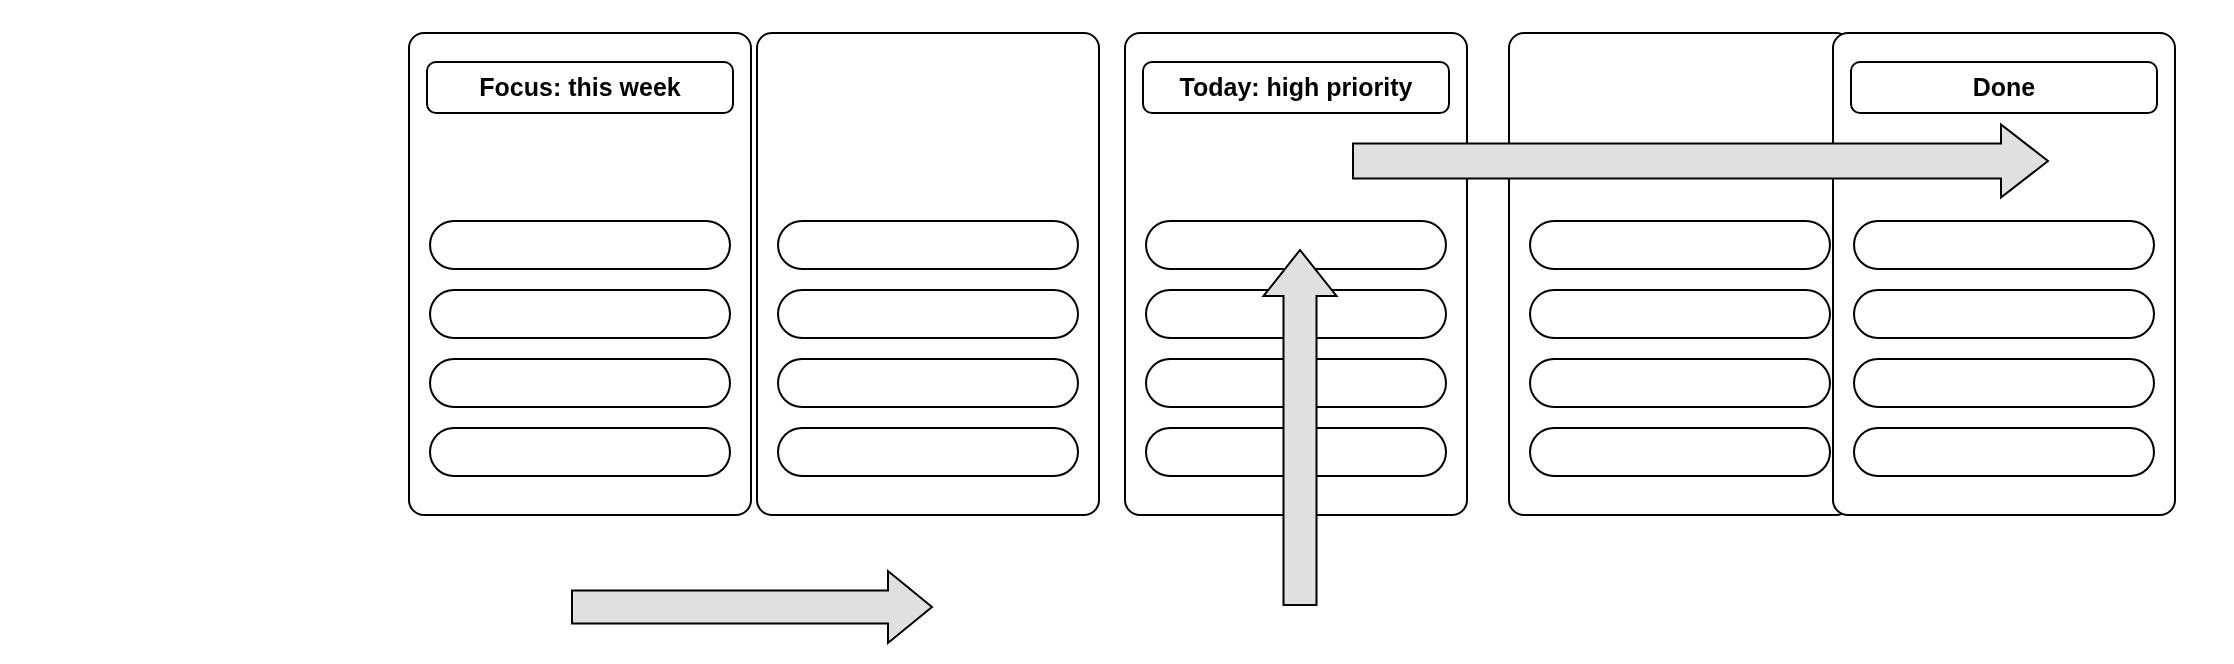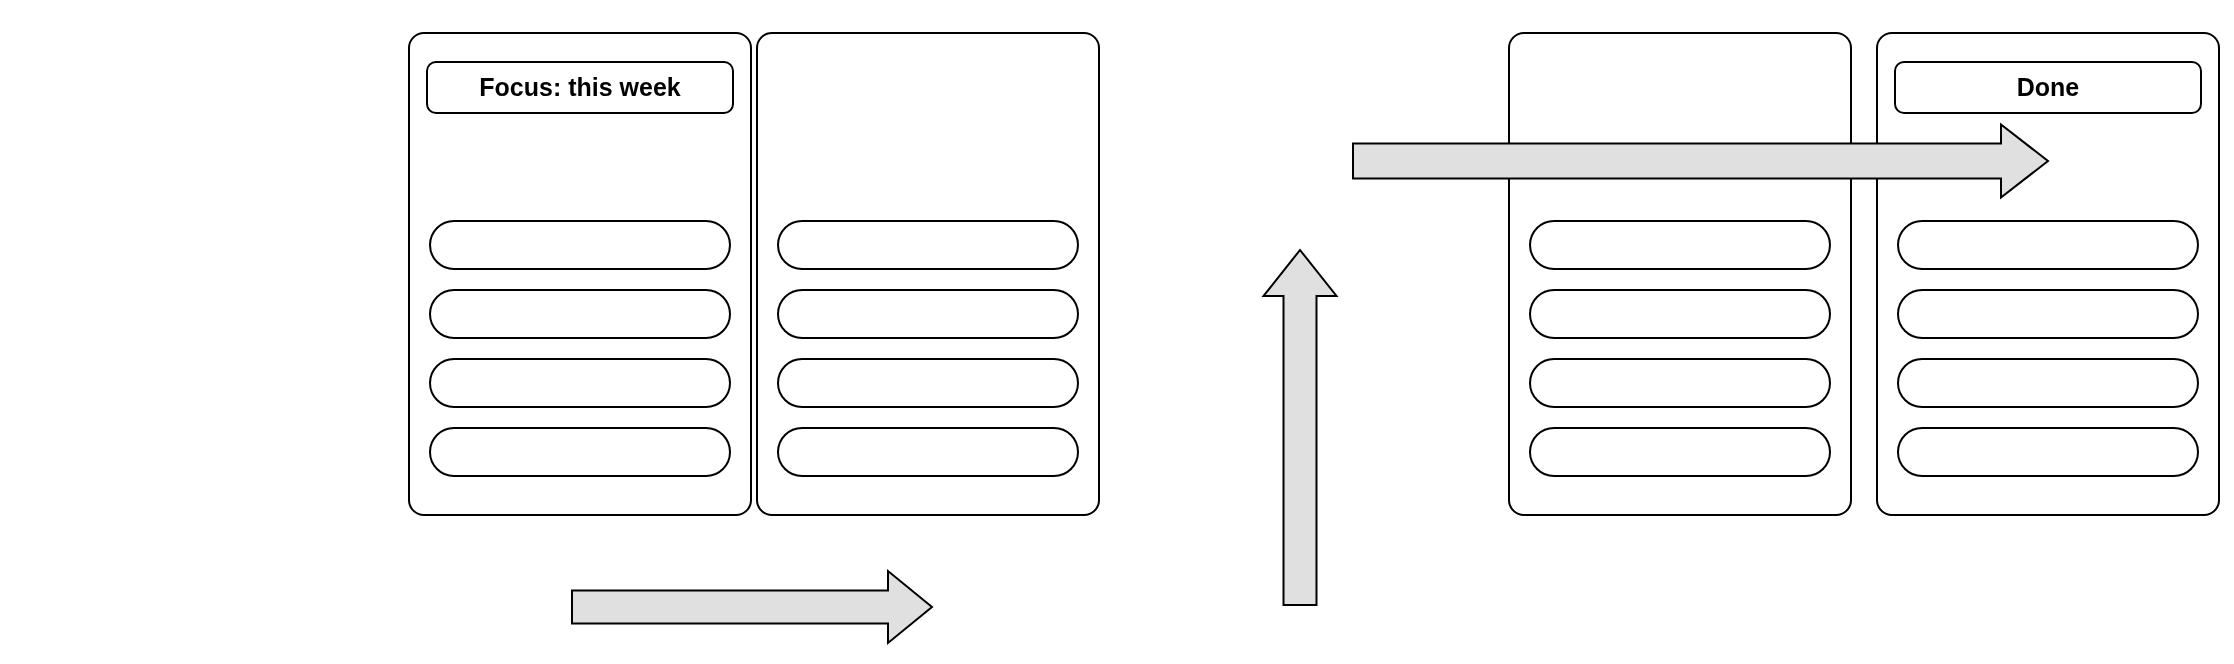--- a/index.html
+++ b/index.html
@@ -26,21 +26,21 @@
     background: #ffffff;
     border: 2px solid #000000;
     border-radius: 16px;
     box-sizing: border-box;
   }
   .col-1 { left: 20px; }
   .col-2 { left: 372px; margin-left: 36px; }
   .col-3 { left: 756px; }
   .col-4 { left: 1124px; }
   .col-5 { left: 1508px; }
-  .col-6 { left: 1876px; }
+  .col-6 { left: 1832px; }
   .column-header {
     position: absolute;
     top: 27px;
     left: 16px;
     right: 16px;
     height: 53px;
     background: #ffffff;
     border: 2px solid #000000;
     border-radius: 10px;
     box-sizing: border-box;
@@ -87,20 +87,27 @@
     <div class="task-slot slot-4"></div>
   </div>
 
   <div class="column col-3">
     <div class="task-slot slot-1"></div>
     <div class="task-slot slot-2"></div>
     <div class="task-slot slot-3"></div>
     <div class="task-slot slot-4"></div>
   </div>
 
+  <div class="column col-4">
+    <div class="column-header">Today: high priority</div>
+    <div class="task-slot slot-1"></div>
+    <div class="task-slot slot-2"></div>
+    <div class="task-slot slot-3"></div>
+    <div class="task-slot slot-4"></div>
+  </div>
 
   <div class="column col-5">
     <div class="task-slot slot-1"></div>
     <div class="task-slot slot-2"></div>
     <div class="task-slot slot-3"></div>
     <div class="task-slot slot-4"></div>
   </div>
 
   <div class="column col-6">
     <div class="column-header">Done</div>

